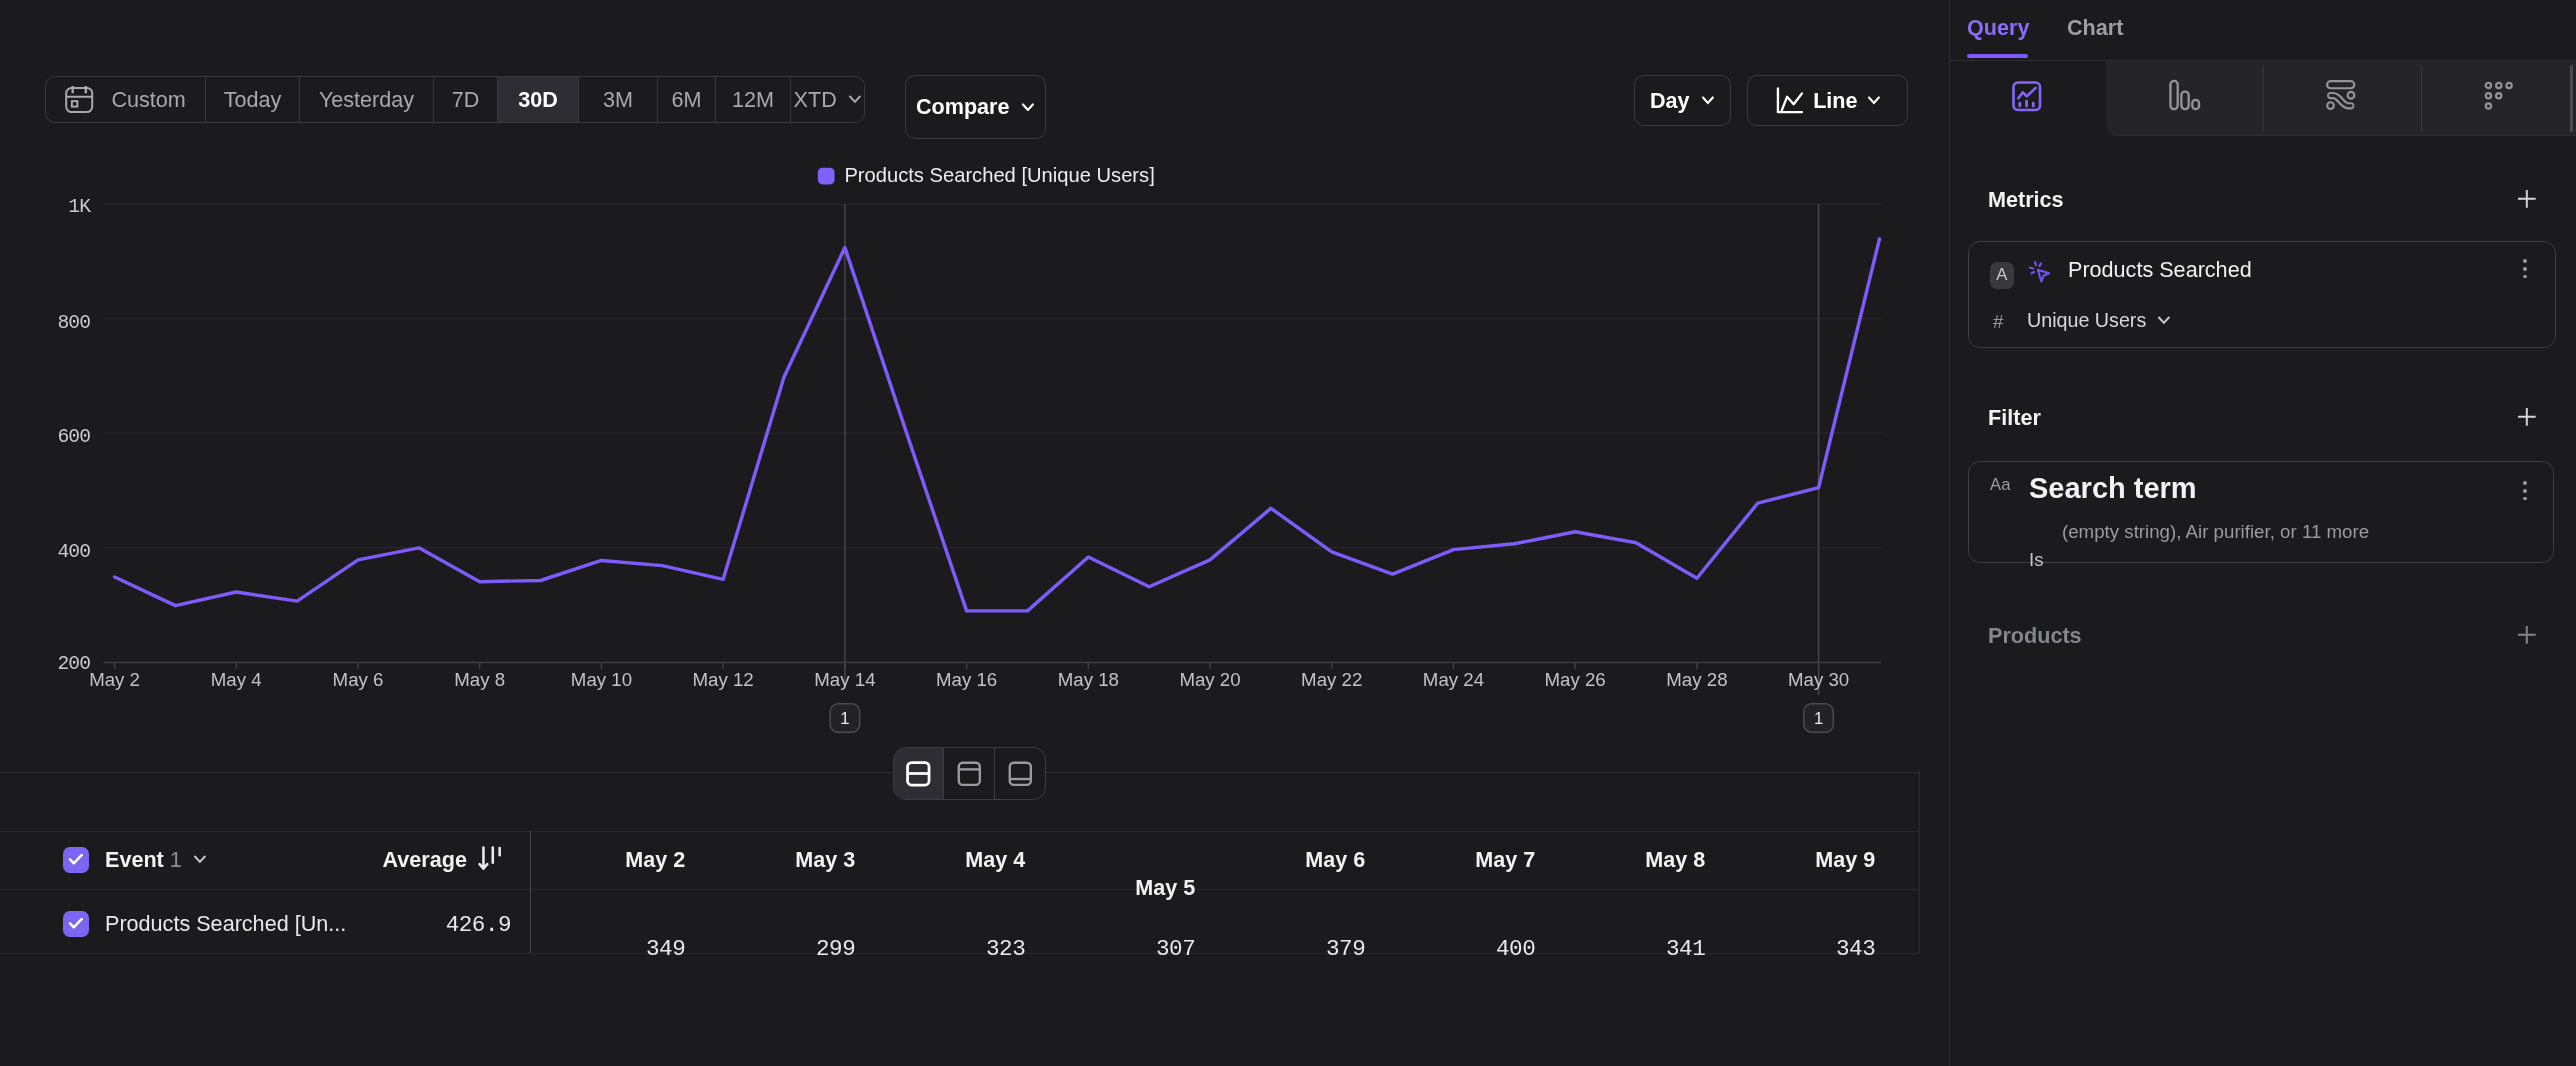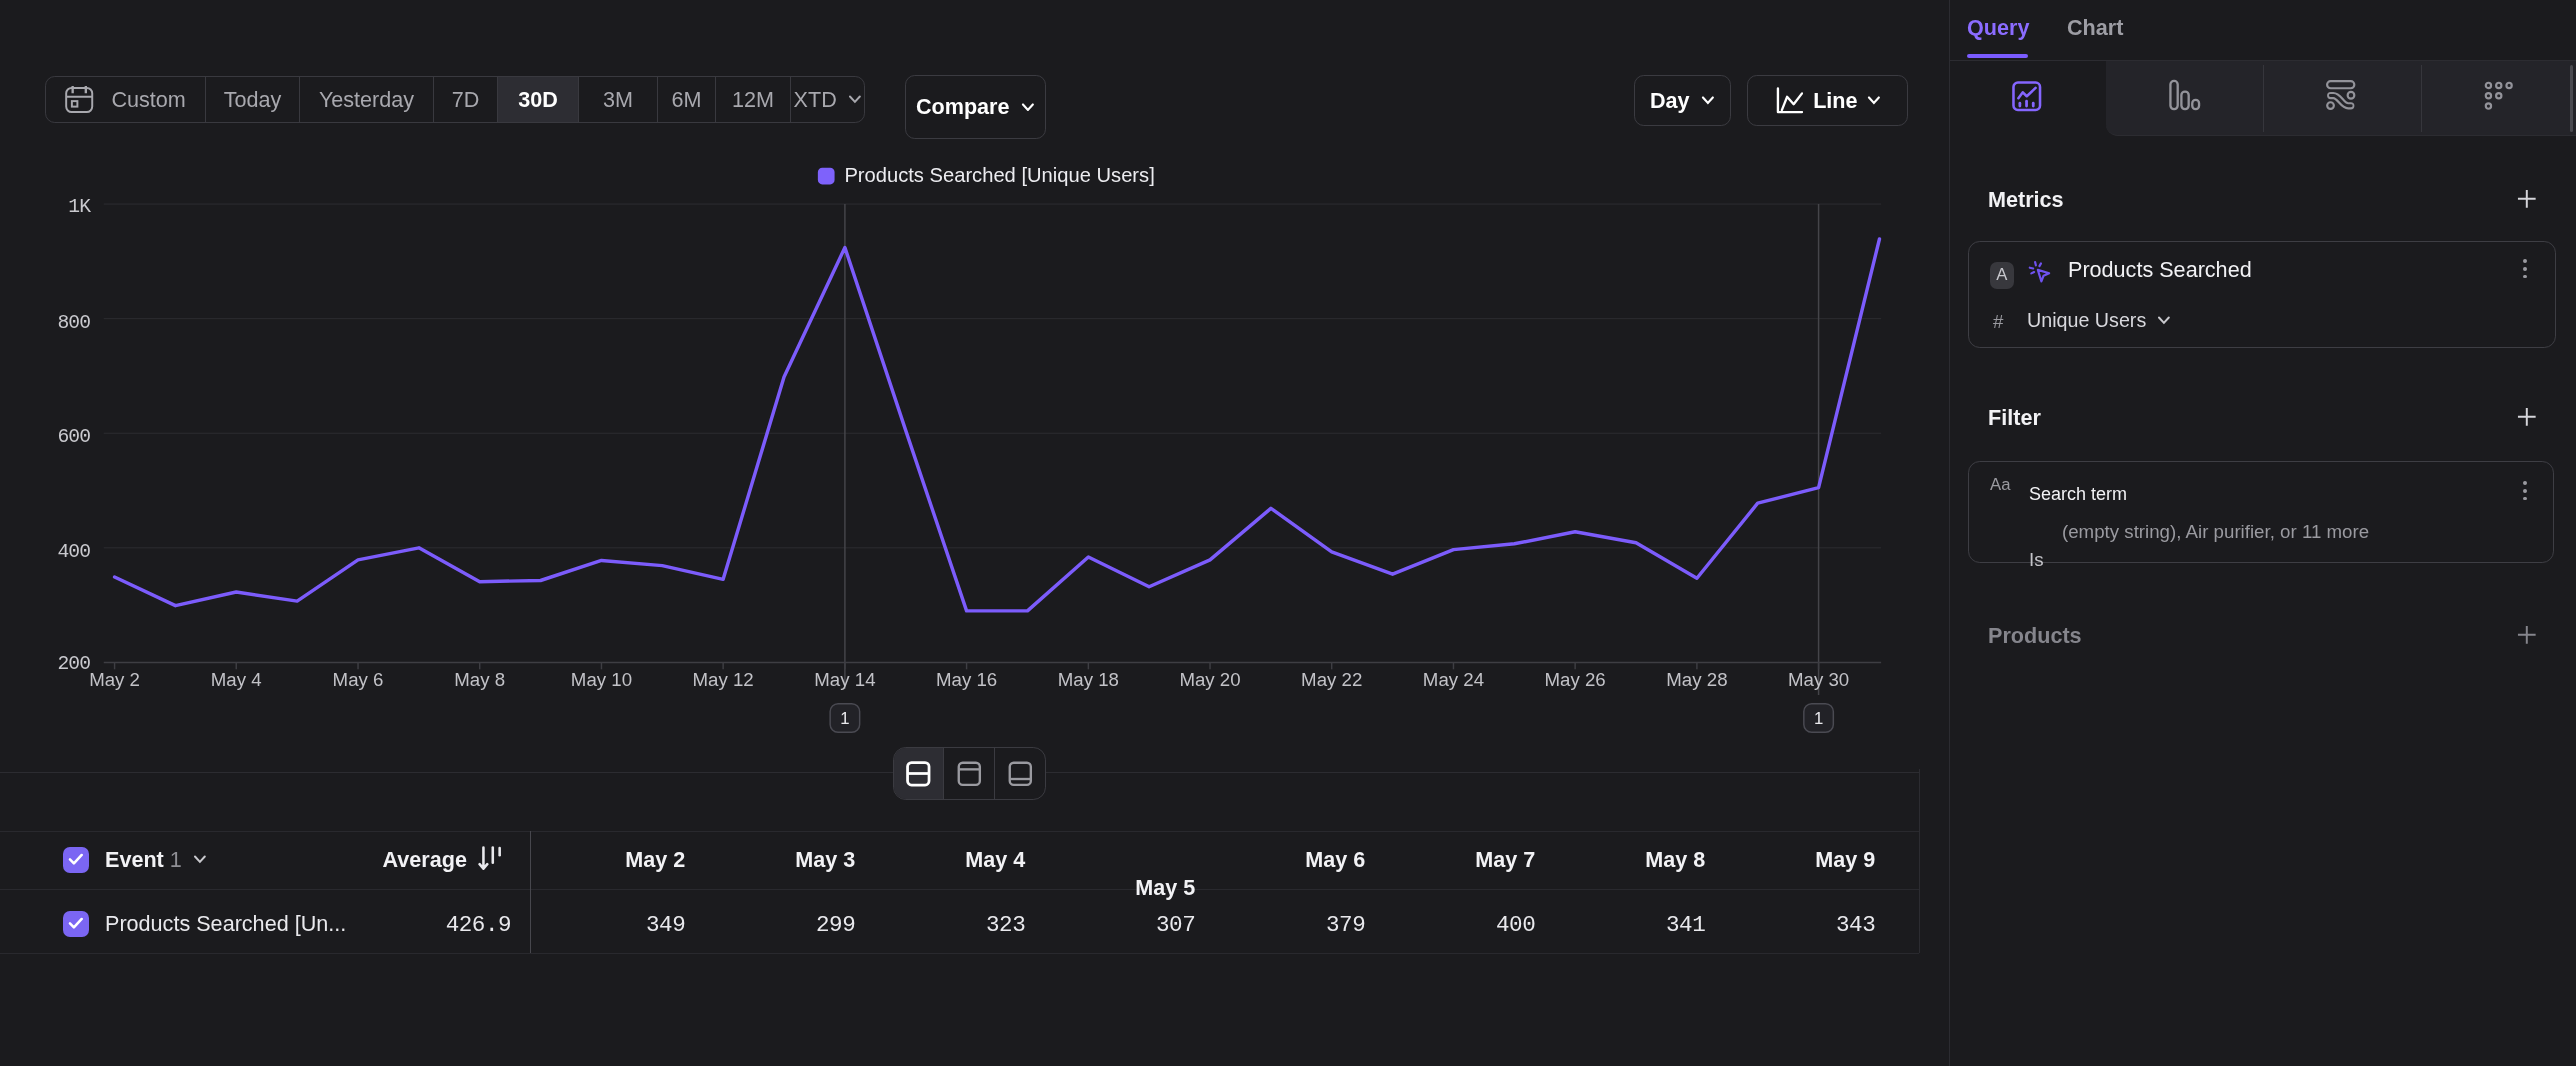--- a/index.html
+++ b/index.html
@@ -218,21 +218,21 @@
 <div class="abs" style="left:530px; top:847px; width:1364px; display:flex; font-size:21.6px; font-weight:700; color:#f2f2f5;">
   <div style="width:170px; text-align:right; padding-right:14.8px;">May 2</div>
   <div style="width:170px; text-align:right; padding-right:14.8px;">May 3</div>
   <div style="width:170px; text-align:right; padding-right:14.8px;">May 4</div>
   <div style="width:170px; text-align:right; padding-right:14.8px;margin-top:28px;">May 5</div>
   <div style="width:170px; text-align:right; padding-right:14.8px;">May 6</div>
   <div style="width:170px; text-align:right; padding-right:14.8px;">May 7</div>
   <div style="width:170px; text-align:right; padding-right:14.8px;">May 8</div>
   <div style="width:170px; text-align:right; padding-right:14.8px;">May 9</div>
 </div>
-<div class="abs mono" style="left:530px; top:912px; width:1364px; display:flex; font-size:22.6px; letter-spacing:-0.5px; color:#e9e9ed;">
+<div class="abs mono" style="left:530px; top:936px; width:1364px; display:flex; font-size:22.6px; letter-spacing:-0.5px; color:#e9e9ed;">
   <div style="width:170px; text-align:right; padding-right:14.8px;">349</div>
   <div style="width:170px; text-align:right; padding-right:14.8px;">299</div>
   <div style="width:170px; text-align:right; padding-right:14.8px;">323</div>
   <div style="width:170px; text-align:right; padding-right:14.8px;">307</div>
   <div style="width:170px; text-align:right; padding-right:14.8px;">379</div>
   <div style="width:170px; text-align:right; padding-right:14.8px;">400</div>
   <div style="width:170px; text-align:right; padding-right:14.8px;">341</div>
   <div style="width:170px; text-align:right; padding-right:14.8px;">343</div>
 </div>
 
@@ -306,21 +306,21 @@
     <path d="M2 1.5 L7 7 L12 1.5"></path>
   </svg>
 
 <div class="abs" style="left:1988px; top:405px; font-size:21.6px; font-weight:700; color:#f2f2f5;">Filter</div>
 <svg class="plus" style="left:2515px; top:405px;" viewBox="0 0 24 24" fill="none" stroke="#d5d5da" stroke-width="2">
     <path d="M12 3 L12 21 M3 12 L21 12"></path>
   </svg>
 
 <div class="card" style="left:1968px; top:461px; width:586px; height:102px;"></div>
 <div class="abs" style="left:1990px; top:475px; font-size:16.7px; color:#9a9aa0;">Aa</div>
-<div class="abs" style="left:2029px; top:484px; font-size:18px; color:#f2f2f5;">Search term</div>
+<div class="abs" style="left:2029px; top:472px; font-size:29px; color:#f2f2f5;font-weight:bold;">Search term</div>
 <div class="kebab" style="left:2523px; top:481px;">
     <span></span>
     <span></span>
     <span></span>
   </div>
 <div class="abs" style="left:2029px; top:521px; font-size:18.7px; color:#c4c4c9;margin-top:28px;">Is</div>
 <div class="abs" style="left:2062px; top:521px; font-size:18.7px; color:#9a9aa0;">(empty string), Air purifier, or 11 more</div>
 
 <div class="abs" style="left:1988px; top:623px; font-size:21.6px; font-weight:700; color:#85858c;">Products</div>
 <svg class="plus" style="left:2515px; top:623px;" viewBox="0 0 24 24" fill="none" stroke="#85858c" stroke-width="2">

